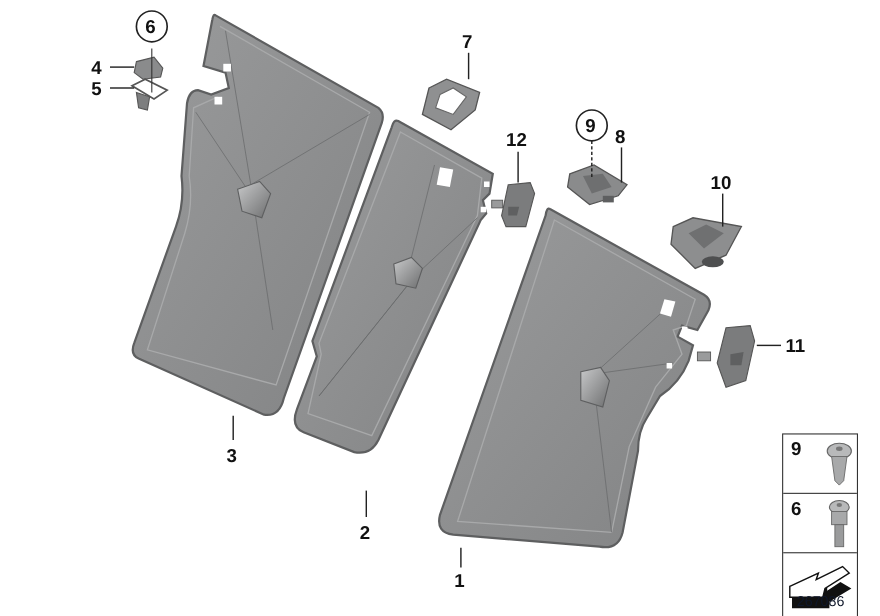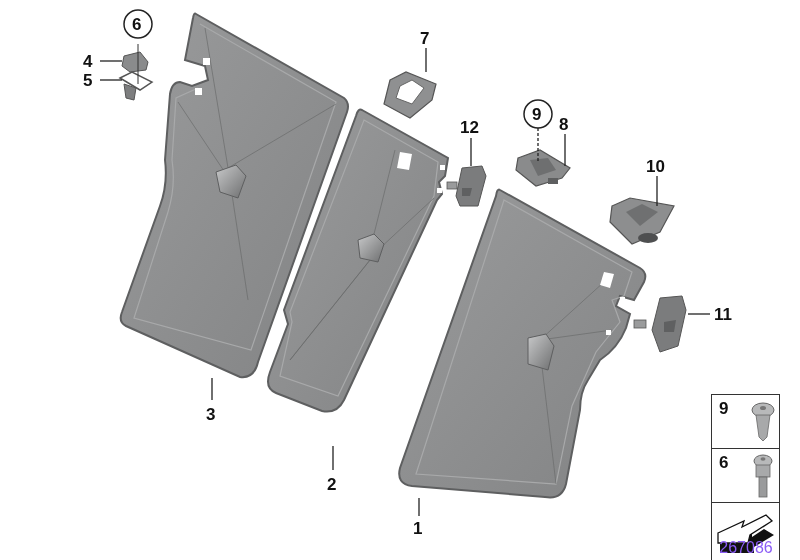--- a/index.html
+++ b/index.html
@@ -4,21 +4,21 @@
 <style>
   html, body { margin:0; padding:0; background:#ffffff; }
   body { width:800px; height:560px; position:relative; overflow:hidden; font-family:"Liberation Sans", sans-serif; }
   #stage { position:absolute; left:0; top:0; width:800px; height:560px; }
   .lbl { font-family:"Liberation Sans", sans-serif; font-weight:bold; font-size:17px; fill:#111; }
   .legend { position:absolute; left:711px; top:394px; width:67px; border:1.5px solid #333; background:#fff; }
   .legend .cell { position:relative; height:53px; border-bottom:1.5px solid #333; }
   .legend .cell:last-child { border-bottom:none; height:58px; }
   .legend .num { position:absolute; left:7px; top:4px; font-weight:bold; font-size:17px; color:#111; }
   .legend svg { position:absolute; }
-  .catalog { position:absolute; left:712px; top:539px; width:68px; text-align:center; font-size:16px; color:#8b5cf6; }
+  .catalog { position:absolute; left:712px; top:539px; width:68px; text-align:center; font-size:13px; color:#0f172a; }
 </style>
 </head>
 <body>
 
 <svg id="stage" viewBox="0 0 800 560" width="800" height="560" xmlns="http://www.w3.org/2000/svg">
   <defs>
     <linearGradient id="pg" x1="0" y1="0" x2="1" y2="1">
       <stop offset="0" stop-color="#9a9b9c"></stop>
       <stop offset="1" stop-color="#828384"></stop>
     </linearGradient>

